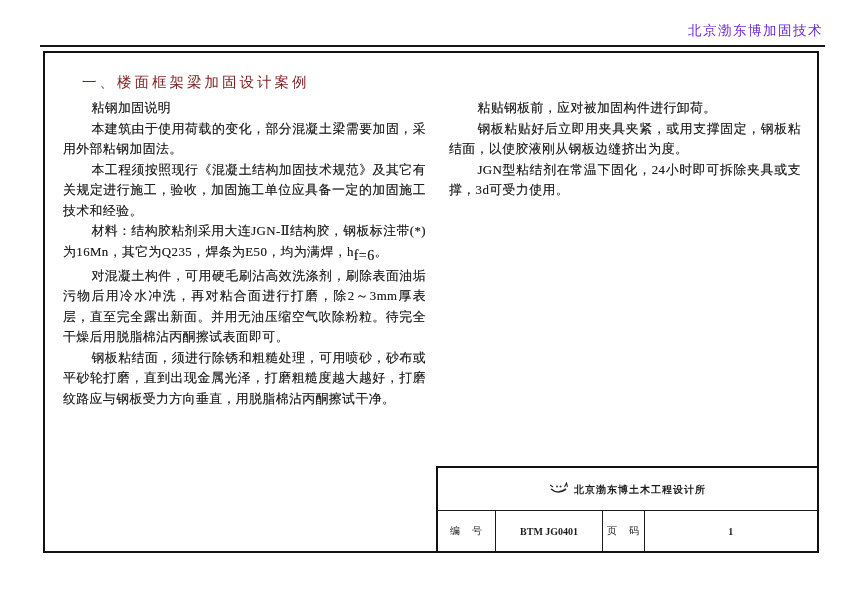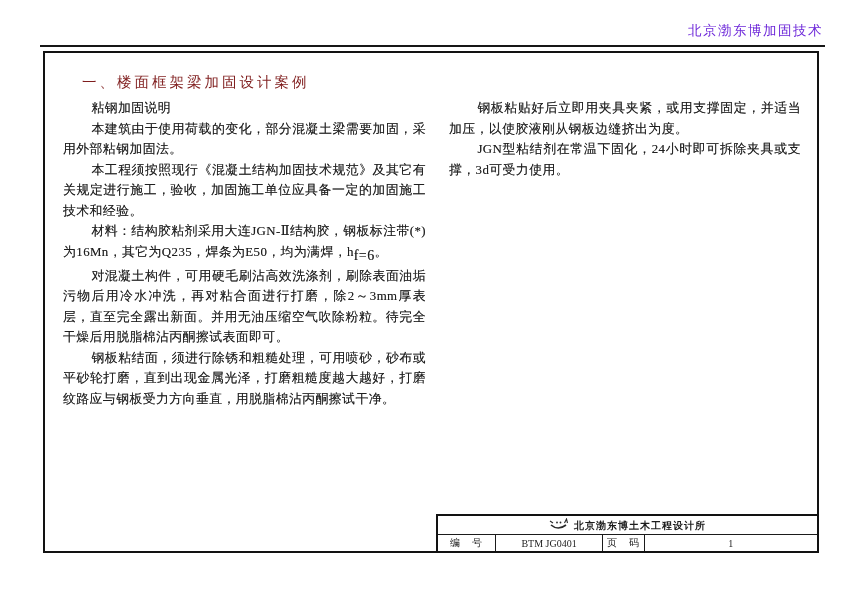--- a/index.html
+++ b/index.html
@@ -31,28 +31,28 @@
   .col-left{width:363px;}
   .col-right{width:352px;}
   .col p{margin:0;text-indent:2.2em;text-shadow:0 0 0.4px rgba(20,20,20,0.55);}
   .col sub{font-size:14px;}
   .title-block{
     position:absolute;right:-2px;bottom:-2px;
     border-collapse:collapse;table-layout:fixed;width:383px;background:#fff;
   }
   .title-block td{
     border:1px solid #1b1b1b;text-align:center;vertical-align:middle;
-    font-size:10px;color:#1d1d1d;padding:0 1px;overflow:hidden;white-space:nowrap;
+    font-size:10px;color:#1d1d1d;padding:12px 1px;overflow:hidden;white-space:nowrap;
   }
   .title-block{border:2px solid #121212;}
   .tb-company{height:18px;font-size:12.5px;font-weight:600;letter-spacing:1px;}
   .tb-row2 td{height:17px;}
   .tb-row3 td{height:16px;}
   .tb-label{letter-spacing:1px;}
-  .tb-strong{font-weight:400;margin-left:15px;}
+  .tb-strong{font-weight:700;margin-left:15px;}
   .logo{vertical-align:-2px;margin-right:5px;}
 </style>
 </head>
 <body>
 
 <div class="hdr-company">北京渤东博加固技术</div>
 <div class="hdr-rule"></div>
 
 <div class="content-box">
 
@@ -61,21 +61,22 @@
   <div class="columns">
     <div class="col col-left">
       <p>粘钢加固说明</p>
       <p>本建筑由于使用荷载的变化，部分混凝土梁需要加固，采用外部粘钢加固法。</p>
       <p>本工程须按照现行《混凝土结构加固技术规范》及其它有关规定进行施工，验收，加固施工单位应具备一定的加固施工技术和经验。</p>
       <p><span>材料：结构胶粘剂采用大连JGN-Ⅱ结构胶，钢板标注带(*)为16Mn，其它为Q235，焊条为E50，均为满焊，h</span><sub>f=6</sub><span>。</span></p>
       <p>对混凝土构件，可用硬毛刷沾高效洗涤剂，刷除表面油垢污物后用冷水冲洗，再对粘合面进行打磨，除2～3mm厚表层，直至完全露出新面。并用无油压缩空气吹除粉粒。待完全干燥后用脱脂棉沾丙酮擦试表面即可。</p>
       <p>钢板粘结面，须进行除锈和粗糙处理，可用喷砂，砂布或平砂轮打磨，直到出现金属光泽，打磨粗糙度越大越好，打磨纹路应与钢板受力方向垂直，用脱脂棉沾丙酮擦试干净。</p>
     </div>
     <div class="col col-right">
-      <p>钢板粘贴好后立即用夹具夹紧，或用支撑固定，并适当加压，以使胶液刚从钢板边缝挤出为度。</p>
+      <p>粘贴钢板前，应对被加固构件进行卸荷。</p>
+      <p>钢板粘贴好后立即用夹具夹紧，或用支撑固定，钢板粘结面，以使胶液刚从钢板边缝挤出为度。</p>
       <p>JGN型粘结剂在常温下固化，24小时即可拆除夹具或支撑，3d可受力使用。</p>
     </div>
   </div>
 
   <table class="title-block">
     <colgroup>
       <col style="width:58px">
         <col style="width:107px">
         <col style="width:41px">
         <col style="width:173px">

